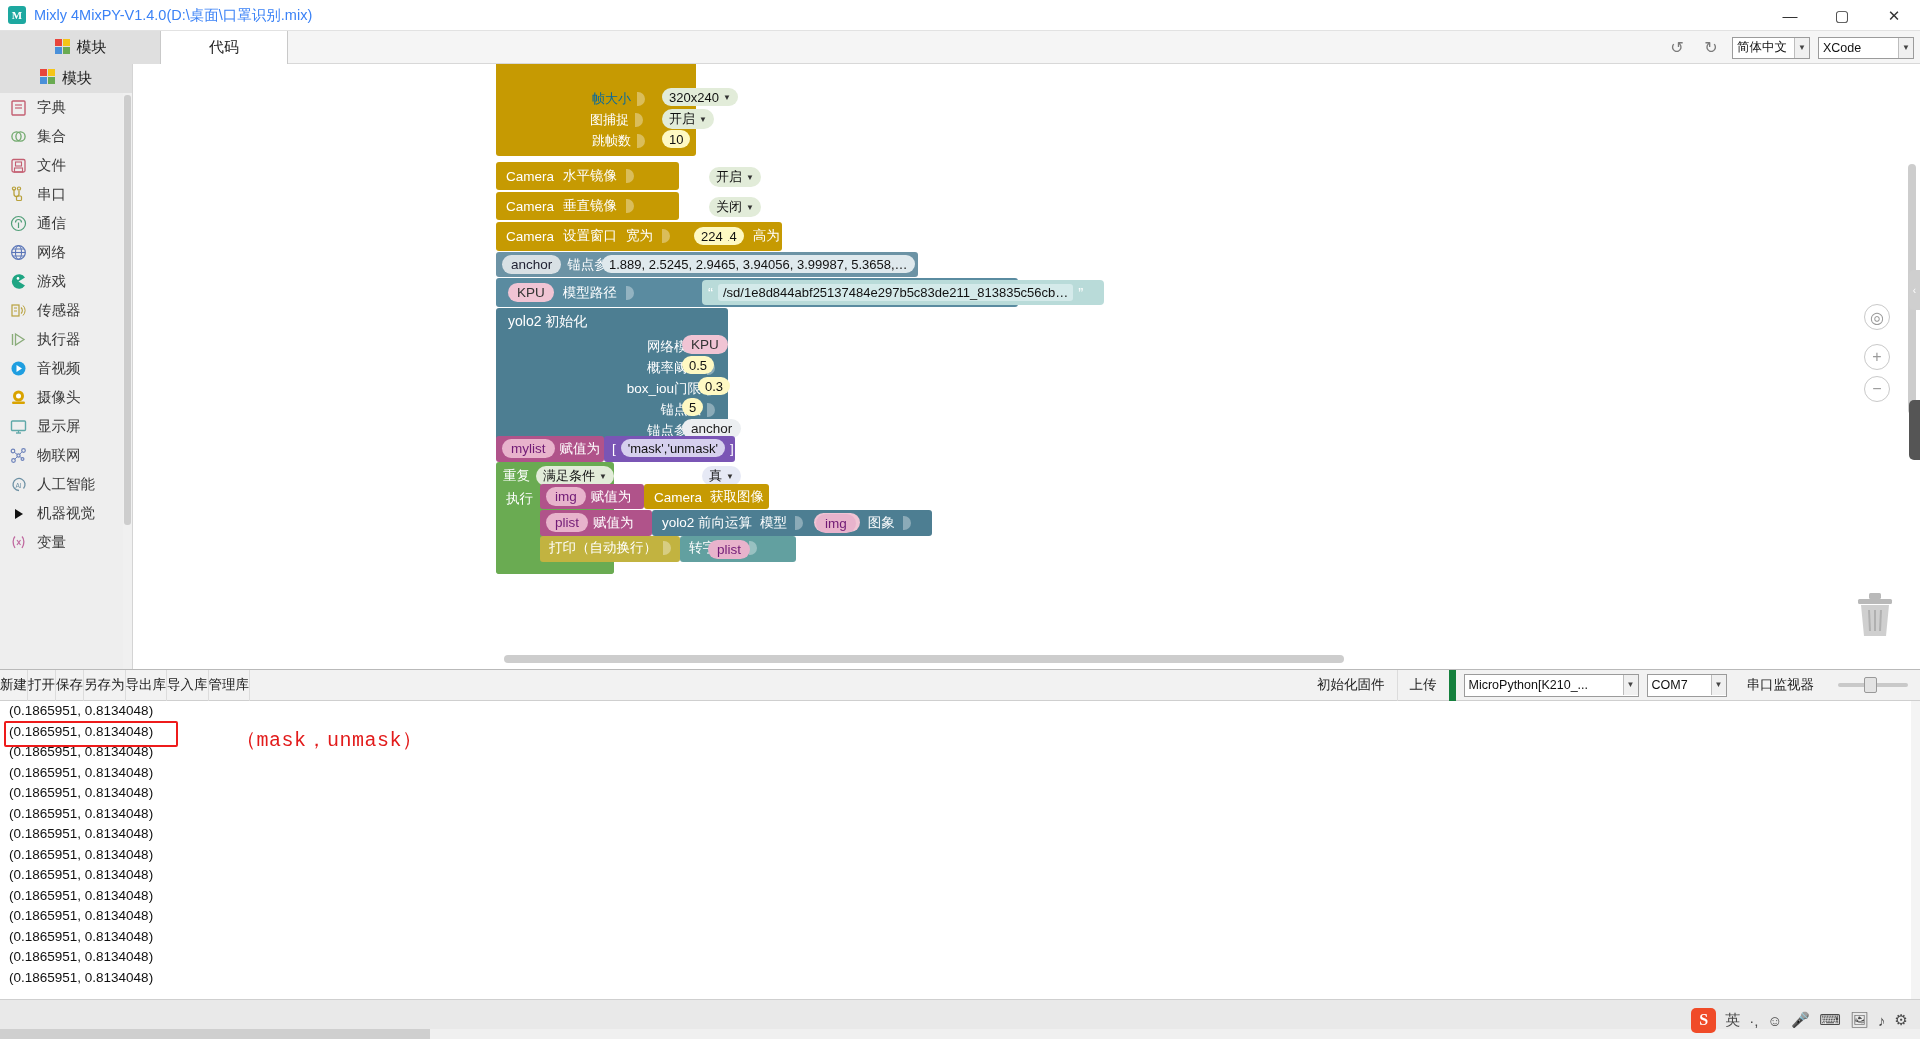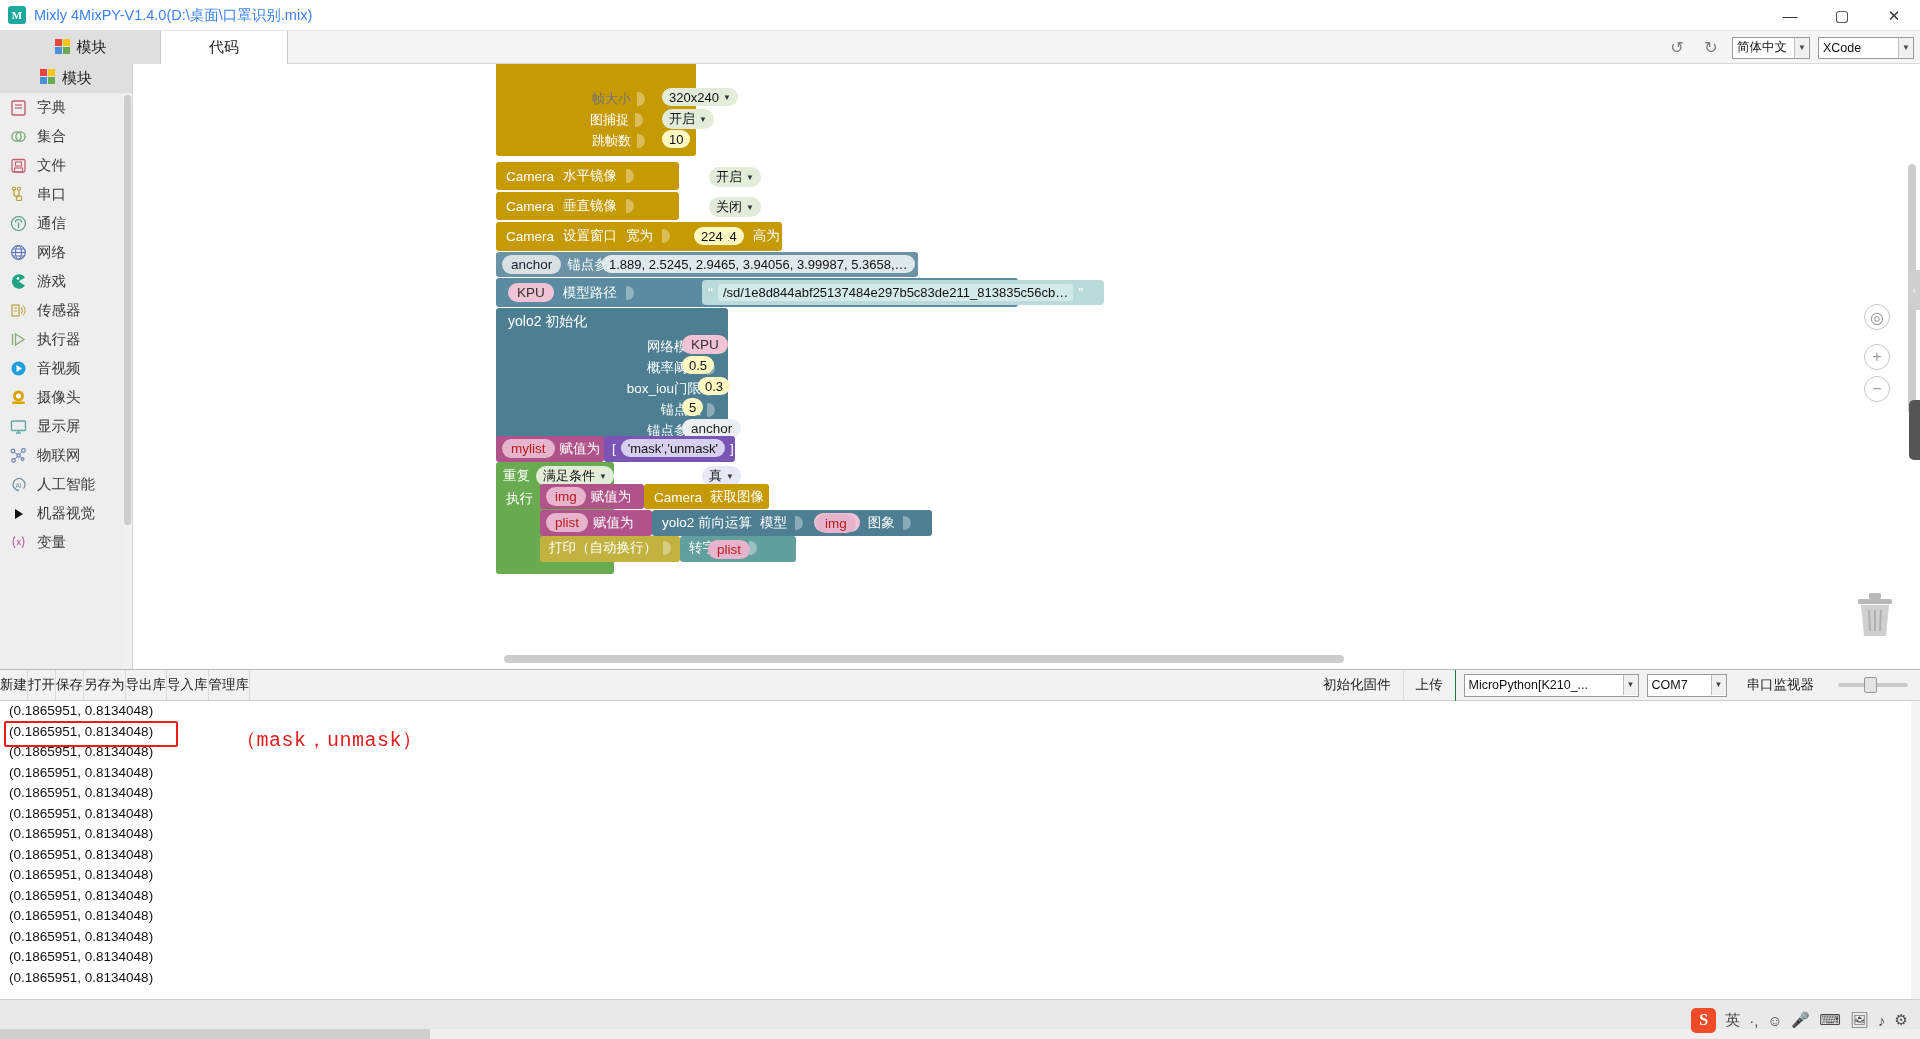--- a/index.html
+++ b/index.html
@@ -124,21 +124,21 @@
   .caret { font-size:8px; margin-left:4px; color:#333; }
   .plug {
     width:8px; height:14px; background:rgba(255,255,255,0.35);
     border-radius:0 7px 7px 0; display:inline-block; margin-right:3px;
   }
   .pill {
     border-radius:11px; padding:2px 9px; font-size:13.5px; color:#fff; display:inline-flex; align-items:center;
   }
   .pill.pink { background:#f0c4d4; color:#333; }
   .pill.anchorpill { background:#d8e0e4; color:#223; }
-  .pill.mylist { background:#e8b3cc; color:#b91c1c; }
+  .pill.mylist { background:#e8b3cc; color:#701a75; }
   .pill.white { background:#eceff1; color:#222; }
 
   .row { display:flex; align-items:center; gap:6px; }
 
   
   .cv-ctrl { position:absolute; right:30px; width:26px; height:26px; border-radius:50%;
              border:1.5px solid #c9c9c9; background:#fff; color:#9a9a9a;
              display:flex; align-items:center; justify-content:center; font-size:16px; }
   .trash { position:absolute; right:20px; bottom:28px; width:48px; height:52px; }
 
@@ -444,21 +444,21 @@
       <div class="sb-thumb"></div>
     </div>
   </div>
 
   <div class="canvas">
     <div class="blocks">
 
       <div class="blk c-cam" style="left:314px; top:-20px; width:200px; height:112px; border-radius:3px;"></div>
       <div style="position:absolute; left:338px; top:-14px; width:176px; height:106px;">
         <div class="row" style="position:absolute; right:0; top:40px; gap:6px;">
-          <span class="lbl" style="color:#737373">帧大小</span>
+          <span class="lbl" style="color:#0369a1">帧大小</span>
           <span class="plug"></span>
         </div>
         <div class="field drop" style="position:absolute; left:190px; top:38px;">
           <span>320x240</span>
           <span class="caret">▼</span>
         </div>
 
         <div class="row" style="position:absolute; right:2px; top:61px; gap:6px;">
           <span class="lbl" style="color:#fff">图捕捉</span>
           <span class="plug"></span>
@@ -680,21 +680,21 @@
     <div class="btnrow">
       <div class="tb-btn">新建</div>
       <div class="tb-btn">打开</div>
       <div class="tb-btn">保存</div>
       <div class="tb-btn">另存为</div>
       <div class="tb-btn">导出库</div>
       <div class="tb-btn">导入库</div>
       <div class="tb-btn">管理库</div>
       <div class="tb-sep"></div>
       <div class="tb-plain">初始化固件</div>
-      <div class="tb-plain" style="border-left:1px solid #dcdcdc; border-right:1px solid #15803d;text-align:right;">上传</div>
+      <div class="tb-plain" style="border-left:1px solid #dcdcdc; border-right:7px solid #15803d;text-align:right;">上传</div>
       <div class="combo" style="height:23px; width:175px; margin:0 8px;">
         <span class="cv">MicroPython[K210_...</span>
         <span class="arrowbox">▼</span>
       </div>
       <div class="combo" style="height:23px; width:80px; margin-right:8px;">
         <span class="cv">COM7</span>
         <span class="arrowbox">▼</span>
       </div>
       <div class="tb-plain">串口监视器</div>
       <div class="tb-slider">

